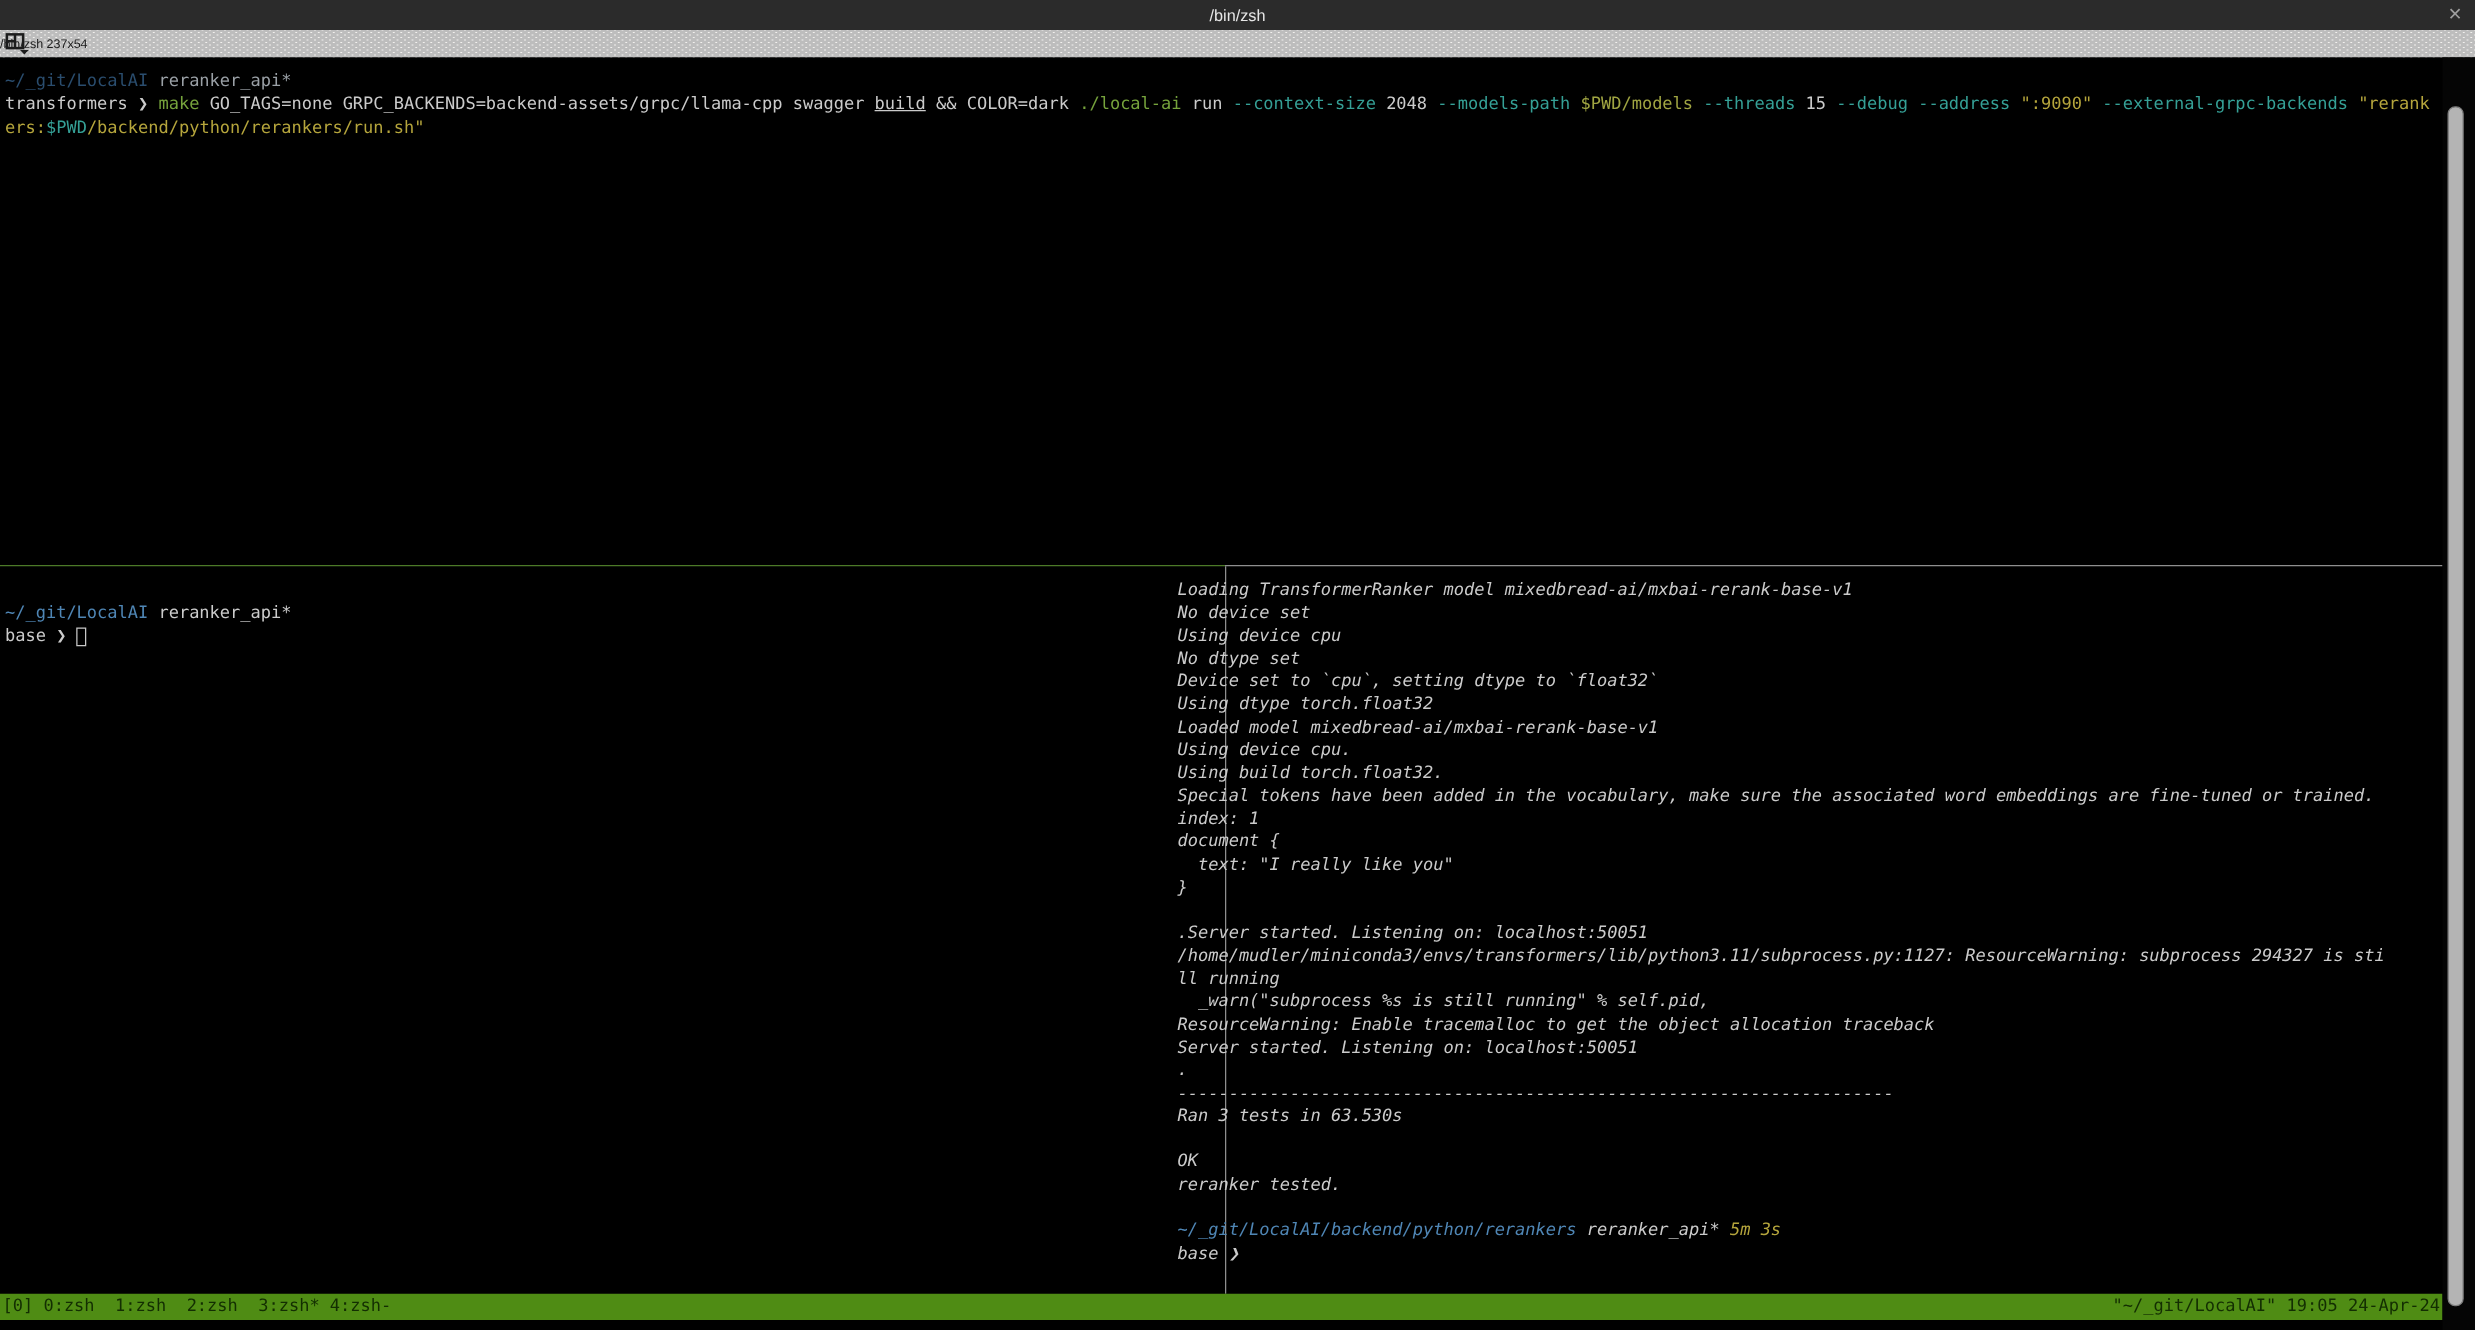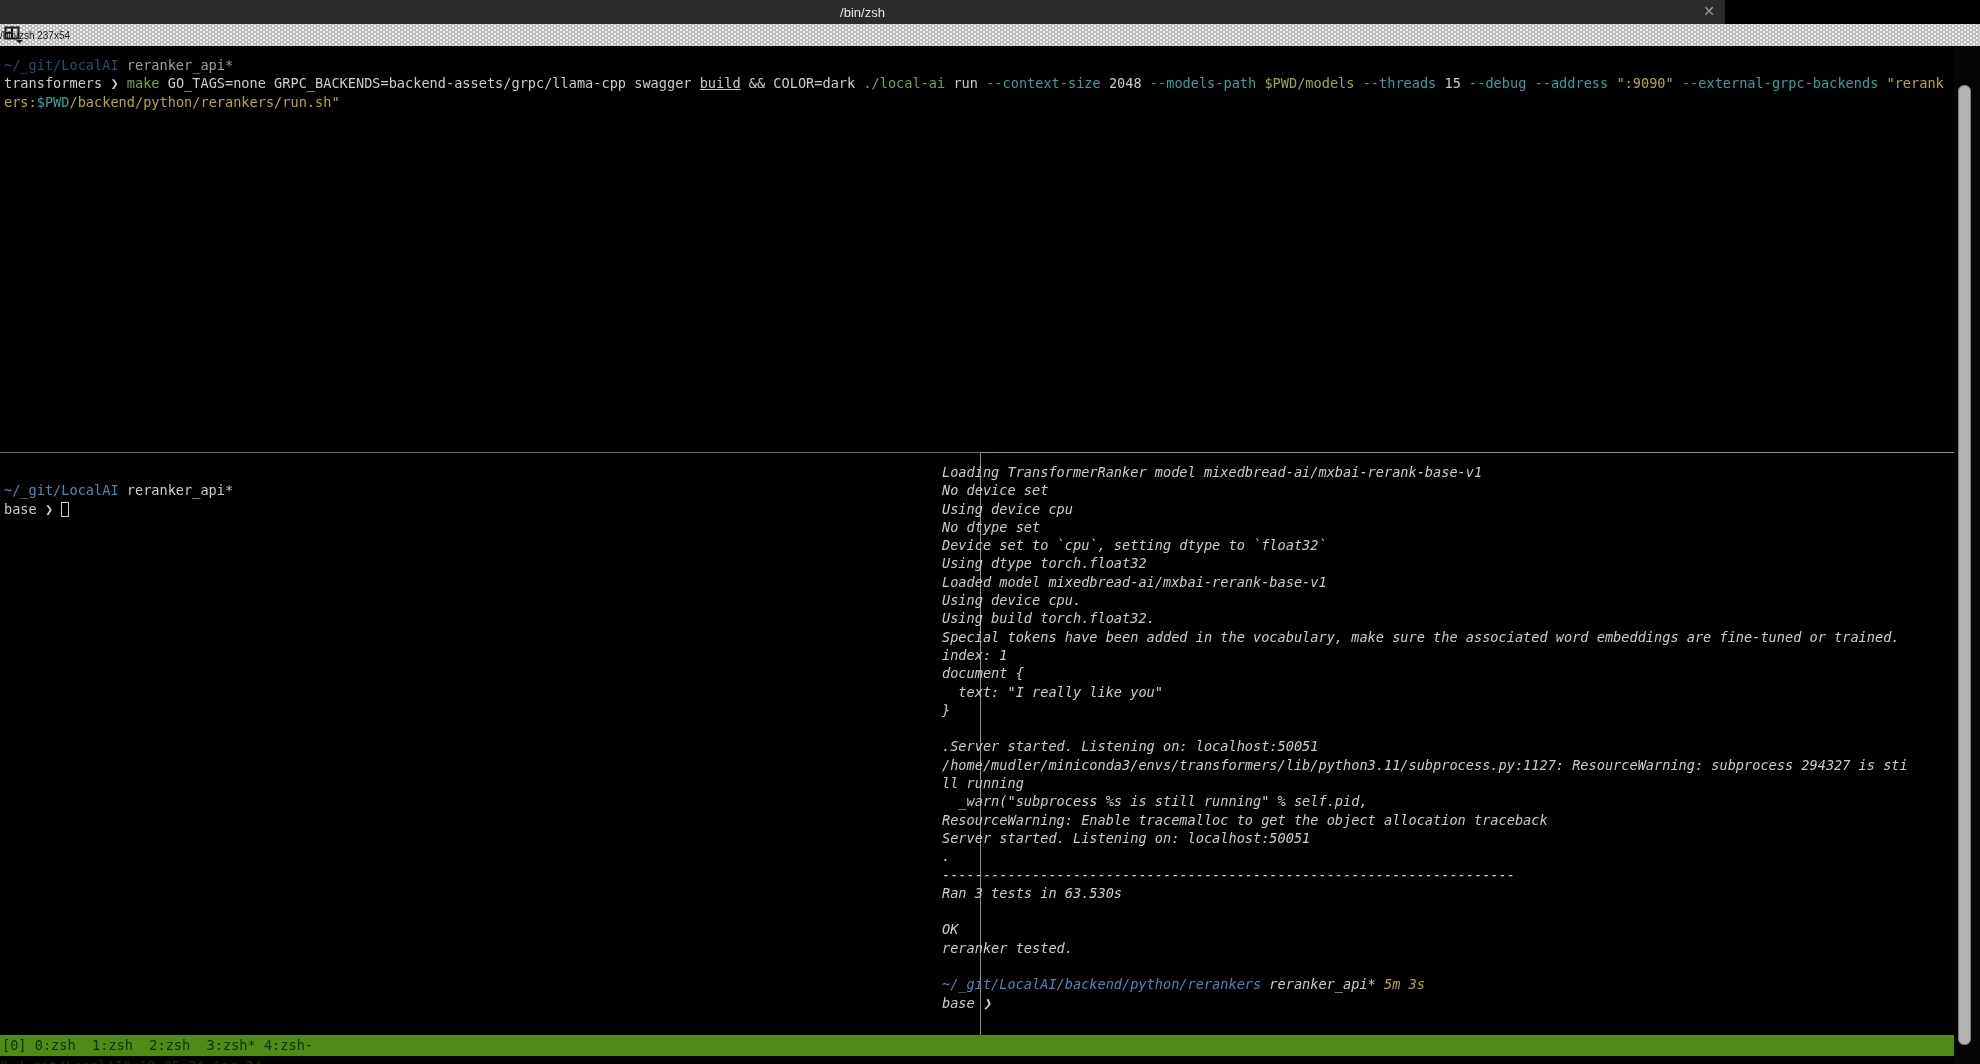--- a/index.html
+++ b/index.html
@@ -1,21 +1,21 @@
 <!DOCTYPE html>
 <html style="--titlebar_bg: #2b2b2b; --titlebar_fg: #e6e6e6; --tabbar_bg: #bdbdbd; --tabbar_fg: #1c1c1c; --fg: #cbcbcb; --dim: #9aa0a6; --blue: #4f86b5; --blue_dim: #2a4d6e; --green: #76a33c; --teal: #35a096; --yellow: #b5a53c; --olive: #a0a542; --border_active: #4c7a28; --border_inactive: #8f8f8f; --status_green: #4f8c14; --status_fg: #132e02; --scrollbar_thumb: #b4b4b4;"><head>
 <meta charset="utf-8">
 <style>
   * { margin:0; padding:0; box-sizing:border-box; }
   html,body { width:1980px; height:1064px; background:#000; overflow:hidden; }
   .window { position:relative; width:1980px; height:1064px; background:#000;
             font-family:"DejaVu Sans Mono", monospace; }
 
   
-  .titlebar { position:absolute; left:0; top:0; width:1725px; height:24px;
+  .titlebar { position:absolute; left:0; top:0; width:1980px; height:24px;
               background:var(--titlebar_bg); display:flex; align-items:center; justify-content:center;
               font-family:"Liberation Sans", sans-serif; font-size:13px; color:var(--titlebar_fg); }
   .close { position:absolute; right:10px; top:3px; font-size:14px; color:#9e9e9e; cursor:default; }
   .tabbar { position:absolute; left:0; top:24px; width:1980px; height:22px;
             background-color:var(--tabbar_bg);
             background-image: radial-gradient(#f2f0ee 1px, transparent 1.1px),
                               radial-gradient(#f2f0ee 1px, transparent 1.1px);
             background-size:6px 4px; background-position:0 0, 3px 2px;
             display:flex; align-items:center; justify-content:flex-start;
             font-family:"Liberation Sans", sans-serif; font-size:10px; color:var(--tabbar_fg); }
@@ -41,21 +41,21 @@
   .yellow { color:var(--yellow); }
   .olive  { color:var(--olive); }
   .u { text-decoration:underline; }
   .cursor { display:inline-block; width:8px; height:15px; border:1px solid #c8c8c8;
             vertical-align:-3px; background:transparent; }
 
   
   .statusbar { position:absolute; left:0; top:1035px; width:1954px; height:21px;
                background:var(--status_green); color:var(--status_fg);
                font-size:13.6px; line-height:21px; white-space:pre;
-               display:flex; justify-content:space-between;flex-direction:column; }
+               display:flex; justify-content:space-between; }
   .status-left { padding-left:2px; }
   .status-right { padding-right:2px; }
 
   
   .scrollbar { position:absolute; left:1954px; top:46px; width:26px; height:1018px; background:#050505; }
   .thumb { position:absolute; left:4px; top:39px; width:13px; height:960px;
            background:var(--scrollbar_thumb); border:1px solid #7e7e7e; border-radius:6px; }
 </style>
 </head>
 <body>

